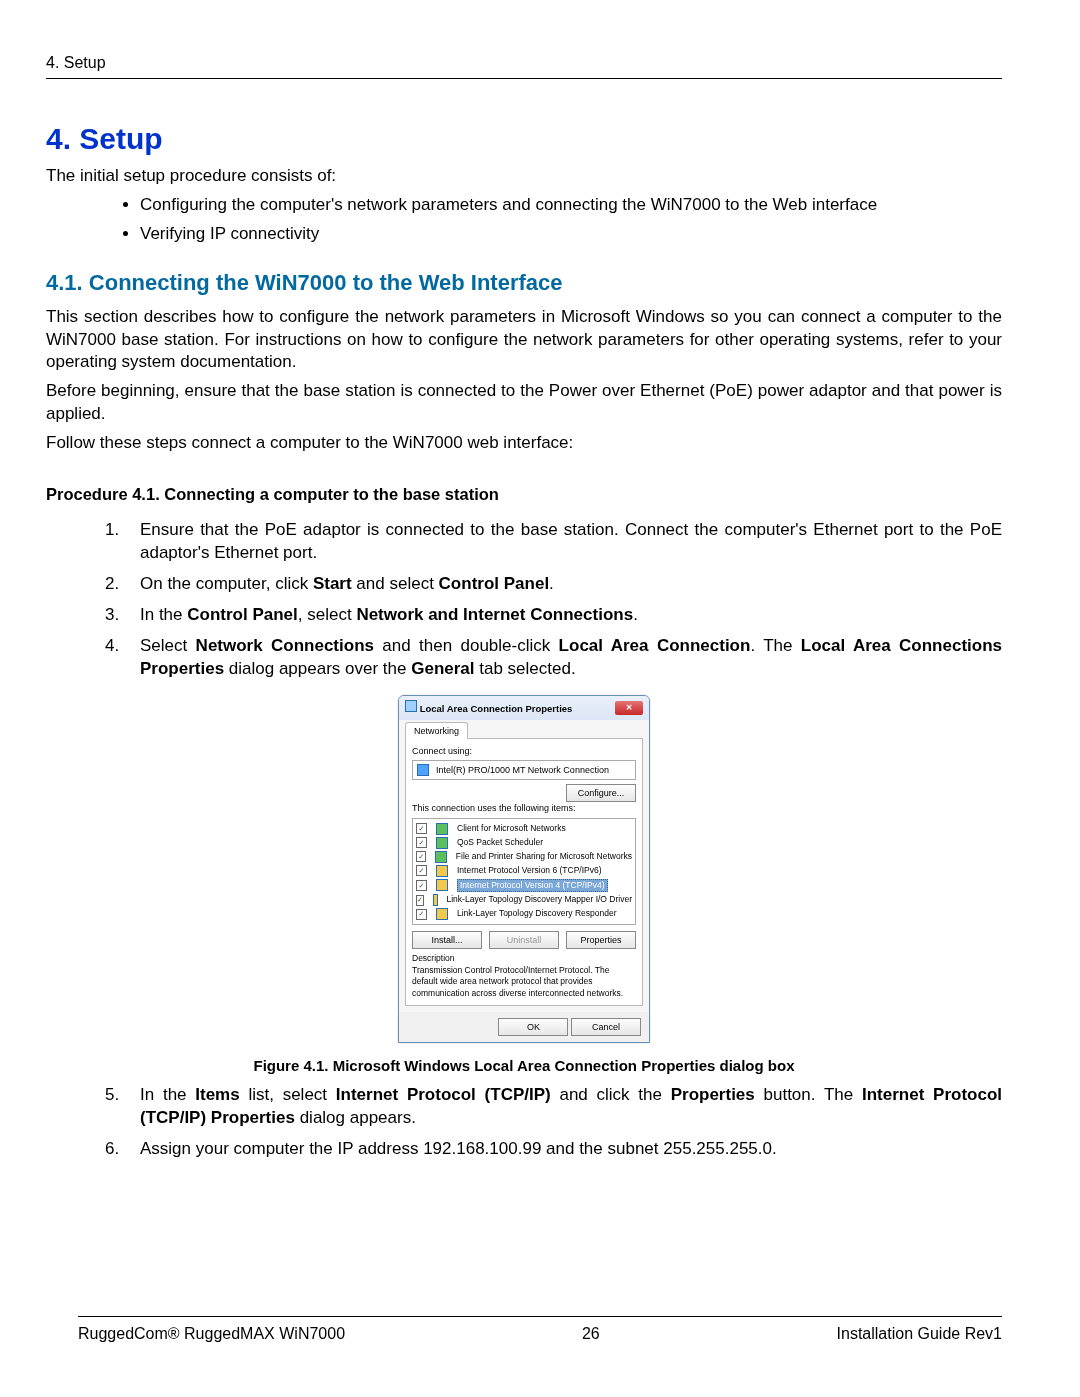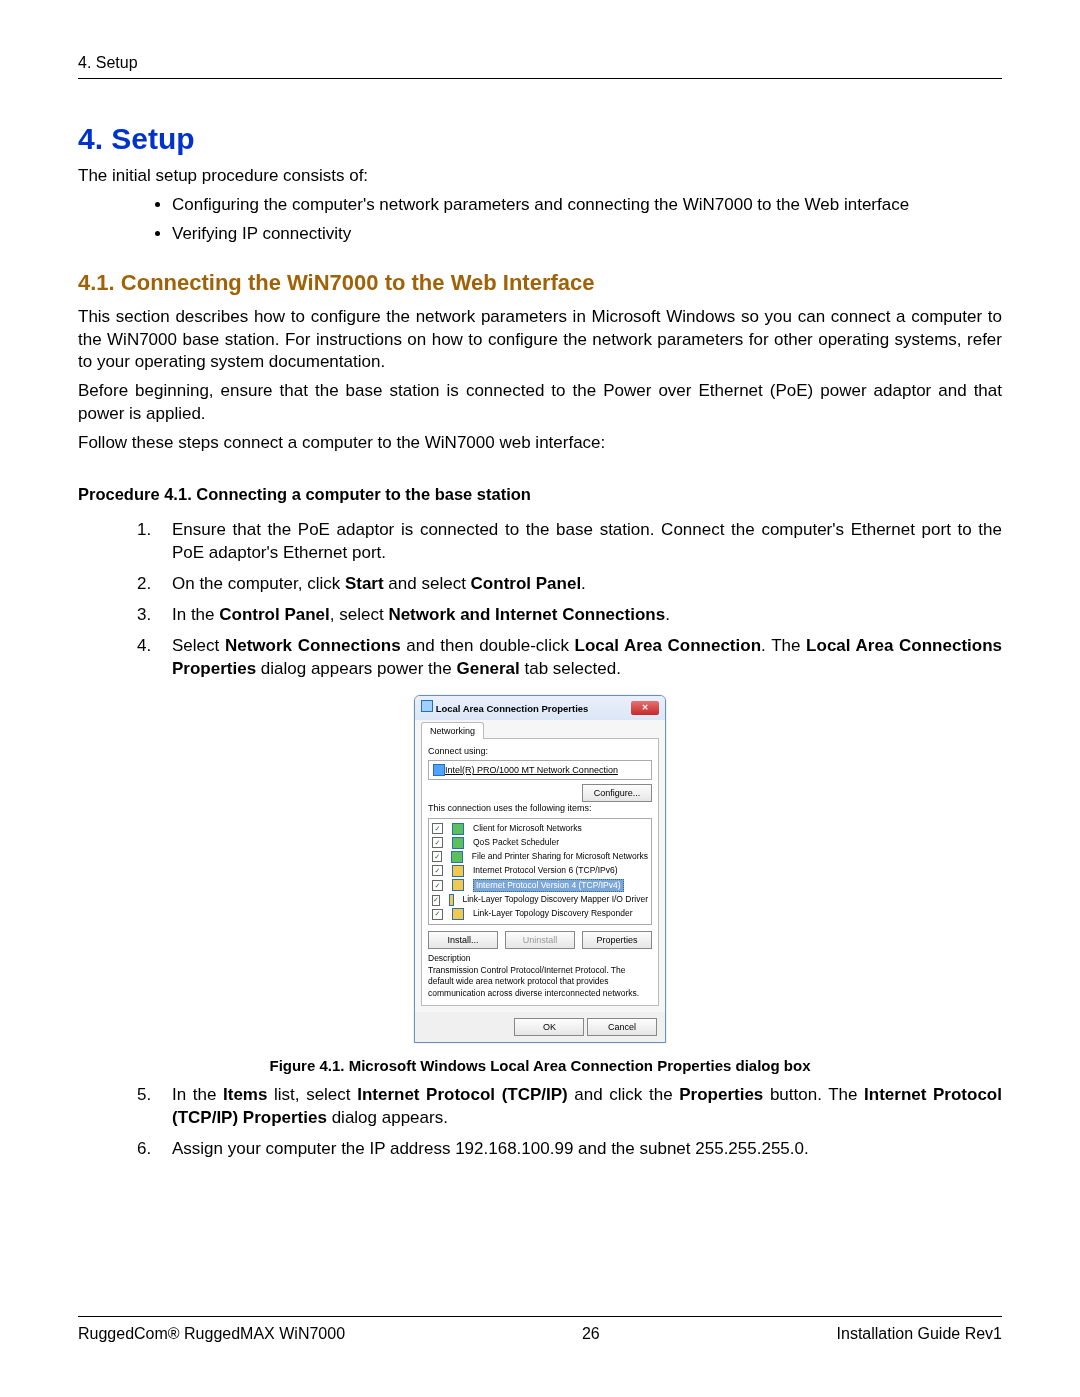--- a/index.html
+++ b/index.html
@@ -8,21 +8,21 @@
     margin: 0;
     padding: 0;
     color: #000;
     font-size: 17px;
     line-height: 1.35;
   }
   .page {
     width: 1080px;
     height: 1397px;
     box-sizing: border-box;
-    padding: 52px 78px 30px 78px;
+    padding: 52px 78px 30px 46px;
     position: relative;
   }
   .top-header {
     font-size: 16px;
     padding-bottom: 4px;
     border-bottom: 1px solid #000;
   }
   h1.section-title {
     color: #0033cc;
     font-size: 30px;
@@ -34,21 +34,21 @@
   }
   ul.bullets {
     margin: 6px 0 0 56px;
     padding-left: 38px;
   }
   ul.bullets li {
     margin-bottom: 6px;
     text-align: justify;
   }
   h2.subsection-title {
-    color: #a16207;
+    color: #0369a1;
     font-size: 22px;
     margin: 22px 0 8px 0;
     font-weight: bold;
   }
   p.body {
     margin: 6px 0;
     text-align: justify;
   }
   p.proc-title {
     font-weight: bold;
@@ -130,22 +130,21 @@
     margin-top: -1px;
     padding: 6px;
   }
   .dlg-field {
     border: 1px solid #aaa;
     padding: 3px 4px;
     margin: 3px 0 4px 0;
     background: #fff;
     display: flex;
     align-items: center;
-    gap: 0;
-    text-decoration: underline;
+    gap: 7px;
   }
   .mini-icon {
     width: 10px; height: 10px;
     background: #4da3ff;
     display: inline-block;
     border: 1px solid #2a6db0;
   }
   .dlg-btn {
     display: inline-block;
     border: 1px solid #888;
@@ -236,21 +235,21 @@
   <p class="body indent">This section describes how to configure the network parameters in Microsoft Windows so you can connect a computer to the WiN7000 base station. For instructions on how to configure the network parameters for other operating systems, refer to your operating system documentation.</p>
   <p class="body indent">Before beginning, ensure that the base station is connected to the Power over Ethernet (PoE) power adaptor and that power is applied.</p>
   <p class="body indent">Follow these steps connect a computer to the WiN7000 web interface:</p>
 
   <p class="proc-title indent">Procedure 4.1. Connecting a computer to the base station</p>
 
   <ol class="steps">
     <li>Ensure that the PoE adaptor is connected to the base station. Connect the computer's Ethernet port to the PoE adaptor's Ethernet port.</li>
     <li><span>On the computer, click </span><span class="bold">Start</span><span> and select </span><span class="bold">Control Panel</span><span>.</span></li>
     <li><span>In the </span><span class="bold">Control Panel</span><span>, select </span><span class="bold">Network and Internet Connections</span><span>.</span></li>
-    <li><span>Select </span><span class="bold">Network Connections</span><span> and then double-click </span><span class="bold">Local Area Connection</span><span>. The </span><span class="bold">Local Area Connections Properties</span><span> dialog appears power the </span><span class="bold">General</span><span> tab selected.</span></li>
+    <li><span>Select </span><span class="bold">Network Connections</span><span> and then double-click </span><span class="bold">Local Area Connection</span><span>. The </span><span class="bold">Local Area Connections Properties</span><span> dialog appears over the </span><span class="bold">General</span><span> tab selected.</span></li>
   </ol>
 
   <div class="figure-wrap">
     <div class="dlg">
       <div class="dlg-title">
         <span>
           <span class="mini-icon" style="background:#9fd0ff;"></span>
           <span>Local Area Connection Properties</span>
         </span>
         <span class="dlg-close">✕</span>

